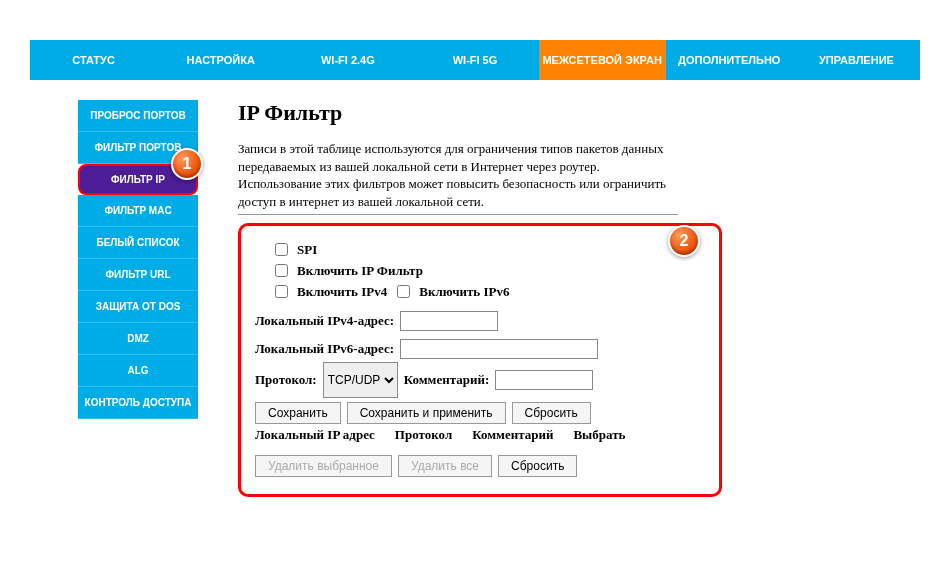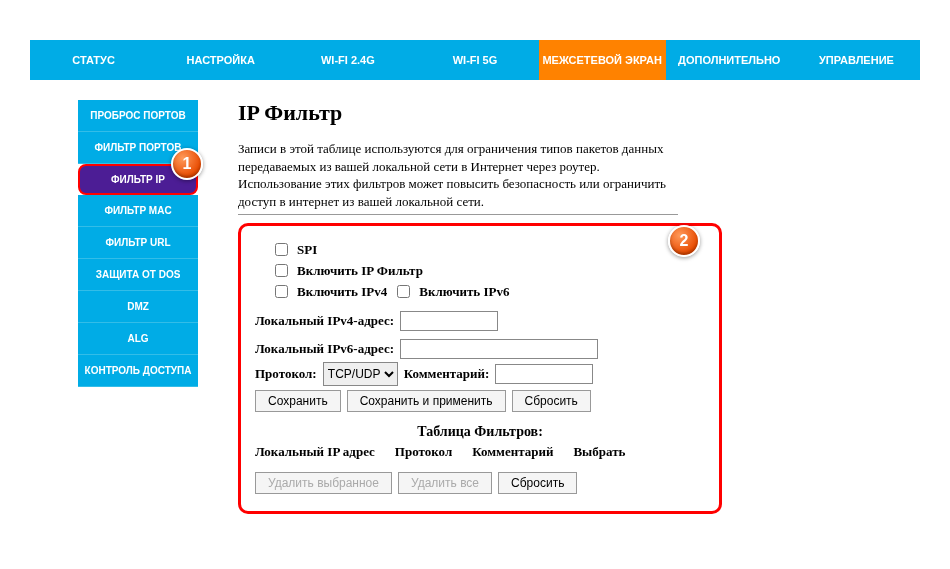--- a/index.html
+++ b/index.html
@@ -100,24 +100,23 @@
     font-weight: bold;
     font-size: 13px;
   }
   input[type="text"] {
     height: 18px;
     border: 1px solid #888;
     font-size: 12px;
     padding: 0 3px;
   }
   select {
-    height: 24px;
+    height: 36px;
     border: 1px solid #888;
     font-size: 12px;
-    text-align: center;
   }
   button {
     font-size: 12px;
     padding: 3px 12px;
     background: #f5f5f5;
     border: 1px solid #999;
     cursor: pointer;
   }
   button:disabled {
     color: #aaa;
@@ -168,20 +167,21 @@
   <div class="tab">ДОПОЛНИТЕЛЬНО</div>
   <div class="tab">УПРАВЛЕНИЕ</div>
 </div>
 
 <div class="body-area">
   <div class="sidebar">
     <div class="item">ПРОБРОС ПОРТОВ</div>
     <div class="item">ФИЛЬТР ПОРТОВ</div>
     <div class="item active">ФИЛЬТР IP</div>
     <div class="item">ФИЛЬТР MAC</div>
+    <div class="item">БЕЛЫЙ СПИСОК</div>
     <div class="item">ФИЛЬТР URL</div>
     <div class="item">ЗАЩИТА ОТ DOS</div>
     <div class="item">DMZ</div>
     <div class="item">ALG</div>
     <div class="item">КОНТРОЛЬ ДОСТУПА</div>
   </div>
 
   <div class="content">
     <div class="page-title">IP Фильтр</div>
     <div class="desc">Записи в этой таблице используются для ограничения типов пакетов данных передаваемых из вашей локальной сети в Интернет через роутер. Использование этих фильтров может повысить безопасность или ограничить доступ в интернет из вашей локальной сети.</div>
@@ -218,21 +218,20 @@
         </select>
         <span class="lbl">Комментарий:</span>
         <input type="text" style="width: 90px;">
       </div>
       <div class="row" style="margin-top:4px;">
         <button>Сохранить</button>
         <button>Сохранить и применить</button>
         <button>Сбросить</button>
       </div>
 
-      <div class="table-title">Таблица Фильтров:</div>
       <div class="table-headers">
         <span>Локальный IP адрес</span>
         <span>Протокол</span>
         <span>Комментарий</span>
         <span>Выбрать</span>
       </div>
       <div class="row">
         <button disabled="">Удалить выбранное</button>
         <button disabled="">Удалить все</button>
         <button>Сбросить</button>

